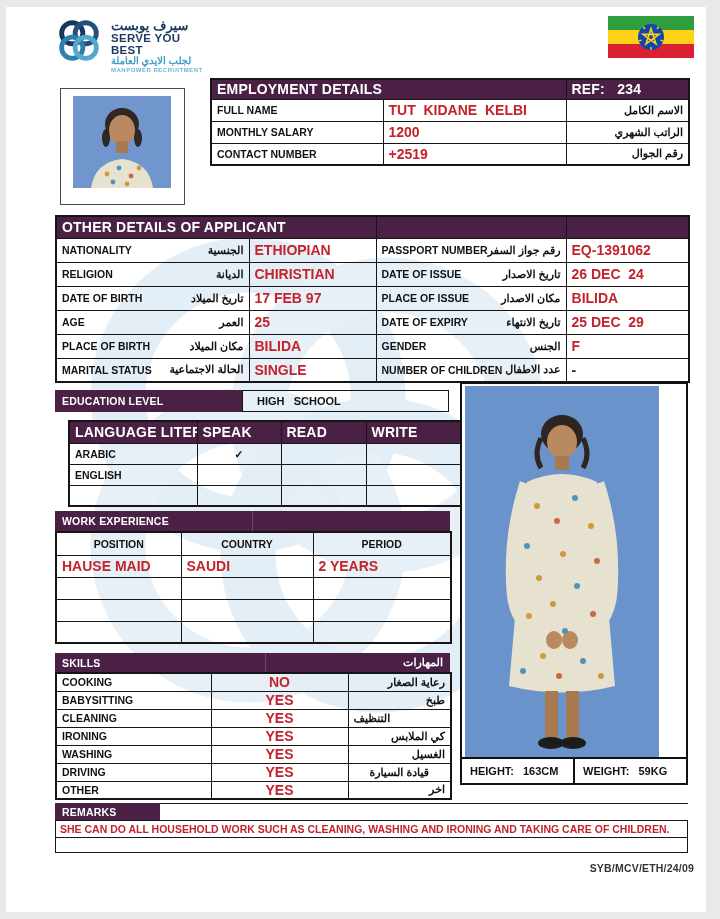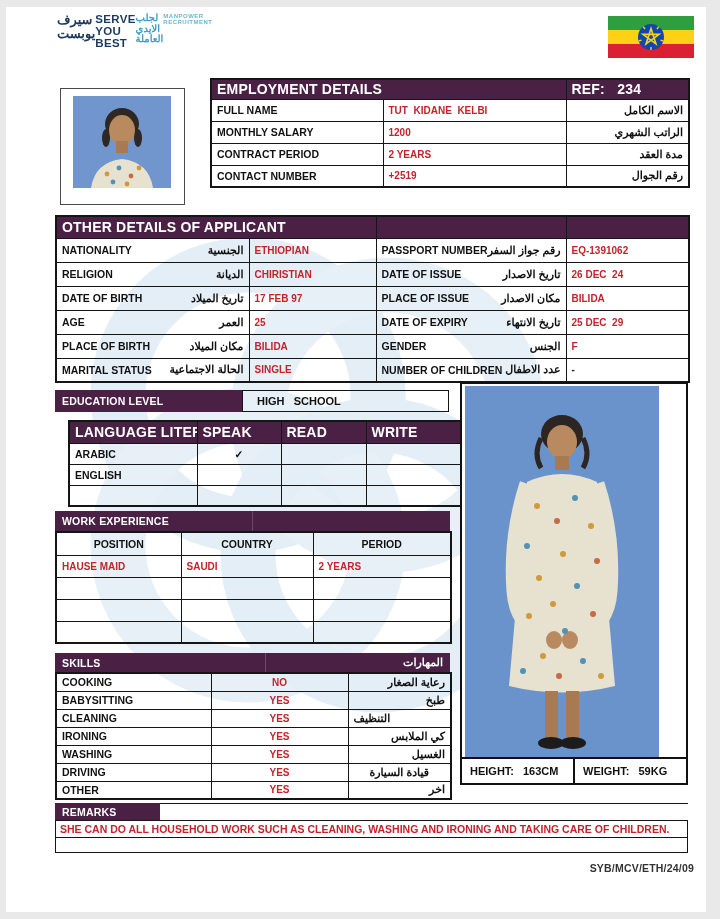--- a/index.html
+++ b/index.html
@@ -7,21 +7,21 @@
   #stage { position:relative; width:720px; height:919px; background:#e9e9e9; overflow:hidden; }
   #page  { position:absolute; left:6px; top:7px; width:700px; height:905px; background:#ffffff; }
 
   
   #watermark { position:absolute; left:18px; top:195px; width:580px; height:560px; opacity:0.18; z-index:1; }
 
   .abs { position:absolute; z-index:2; }
 
   
   #logo { left:52px; top:13px; width:160px; height:66px; display:flex; gap:5px; }
-  #logo .ltxt { display:flex; flex-direction:row; justify-content:center; line-height:1.05; }
+  #logo .ltxt { display:flex; flex-direction:column; justify-content:center; line-height:1.05; }
   .logo-ar-name { font-size:13px; font-weight:bold; color:#1c3a5e; direction:rtl; text-align:left; }
   .logo-name    { font-size:11.5px; font-weight:bold; color:#1c3a5e; letter-spacing:0.3px; }
   .logo-ar-tag  { font-size:10px; color:#3e9ec6; direction:rtl; text-align:left; font-weight:bold; }
   .logo-tag     { font-size:6px; color:#6db4d4; letter-spacing:0.5px; font-weight:bold; }
 
   
   #flag { left:608px; top:16px; width:86px; height:42px; }
 
   
   #photo-small { left:60px; top:88px; width:125px; height:117px; background:#fff; border:1.5px solid #4a4a4a; box-sizing:border-box; }
@@ -34,21 +34,21 @@
   #photo-big .inforow .cell.c2 { flex:1; }
 
   
   table.doc { border-collapse:collapse; table-layout:fixed; position:absolute; z-index:2; }
   table.doc td { border:1px solid #151515; padding:0 5px; vertical-align:middle; overflow:hidden; white-space:pre; }
   table.doc { border:2px solid #151515; }
   td.hd { background:#4a2145; color:#fff; font-size:14px; font-weight:bold; letter-spacing:0.2px; }
   td.lbl { font-size:10.5px; font-weight:bold; color:#111; }
   td.lbl .pair { display:flex; justify-content:space-between; align-items:center; }
   .ar { direction:rtl; font-size:11px; font-weight:bold; color:#111; }
-  td.val { font-size:10px; font-weight:bold; color:#c3232b; }
+  td.val { font-size:14px; font-weight:bold; color:#c3232b; }
   td.ctr { text-align:center; }
 
   
   .band { position:absolute; z-index:2; background:#4a2145; color:#fff; font-size:10.5px; font-weight:bold;
           letter-spacing:0.2px; display:flex; align-items:center; padding:0 7px; box-sizing:border-box; }
   .band .divider { position:absolute; top:0; bottom:0; width:1px; background:#6d4668; }
   .band .right-ar { position:absolute; right:7px; direction:rtl; font-size:11px; font-weight:bold; color:#fff; }
 
   
   #remarks-topline { left:160px; top:803px; width:528px; height:0; border-top:1.5px solid #151515; }
@@ -137,25 +137,20 @@
     </tr>
     <tr style="height:22px">
       <td class="lbl">FULL NAME</td>
       <td class="val">TUT  KIDANE  KELBI</td>
       <td class="ar" style="text-align:right">الاسم الكامل</td>
     </tr>
     <tr style="height:22px">
       <td class="lbl">MONTHLY SALARY</td>
       <td class="val">1200</td>
       <td class="ar" style="text-align:right">الراتب الشهري</td>
-    </tr>
-    <tr style="height:22px">
-      <td class="lbl">CONTRACT PERIOD</td>
-      <td class="val">2 YEARS</td>
-      <td class="ar" style="text-align:right">مدة العقد</td>
     </tr>
     <tr style="height:22px">
       <td class="lbl">CONTACT NUMBER</td>
       <td class="val">+2519</td>
       <td class="ar" style="">رقم الجوال</td>
     </tr>
   </tbody>
     </table>
 
   <table class="doc" id="other-table" style="left:55px; top:215px; width:633px;">

